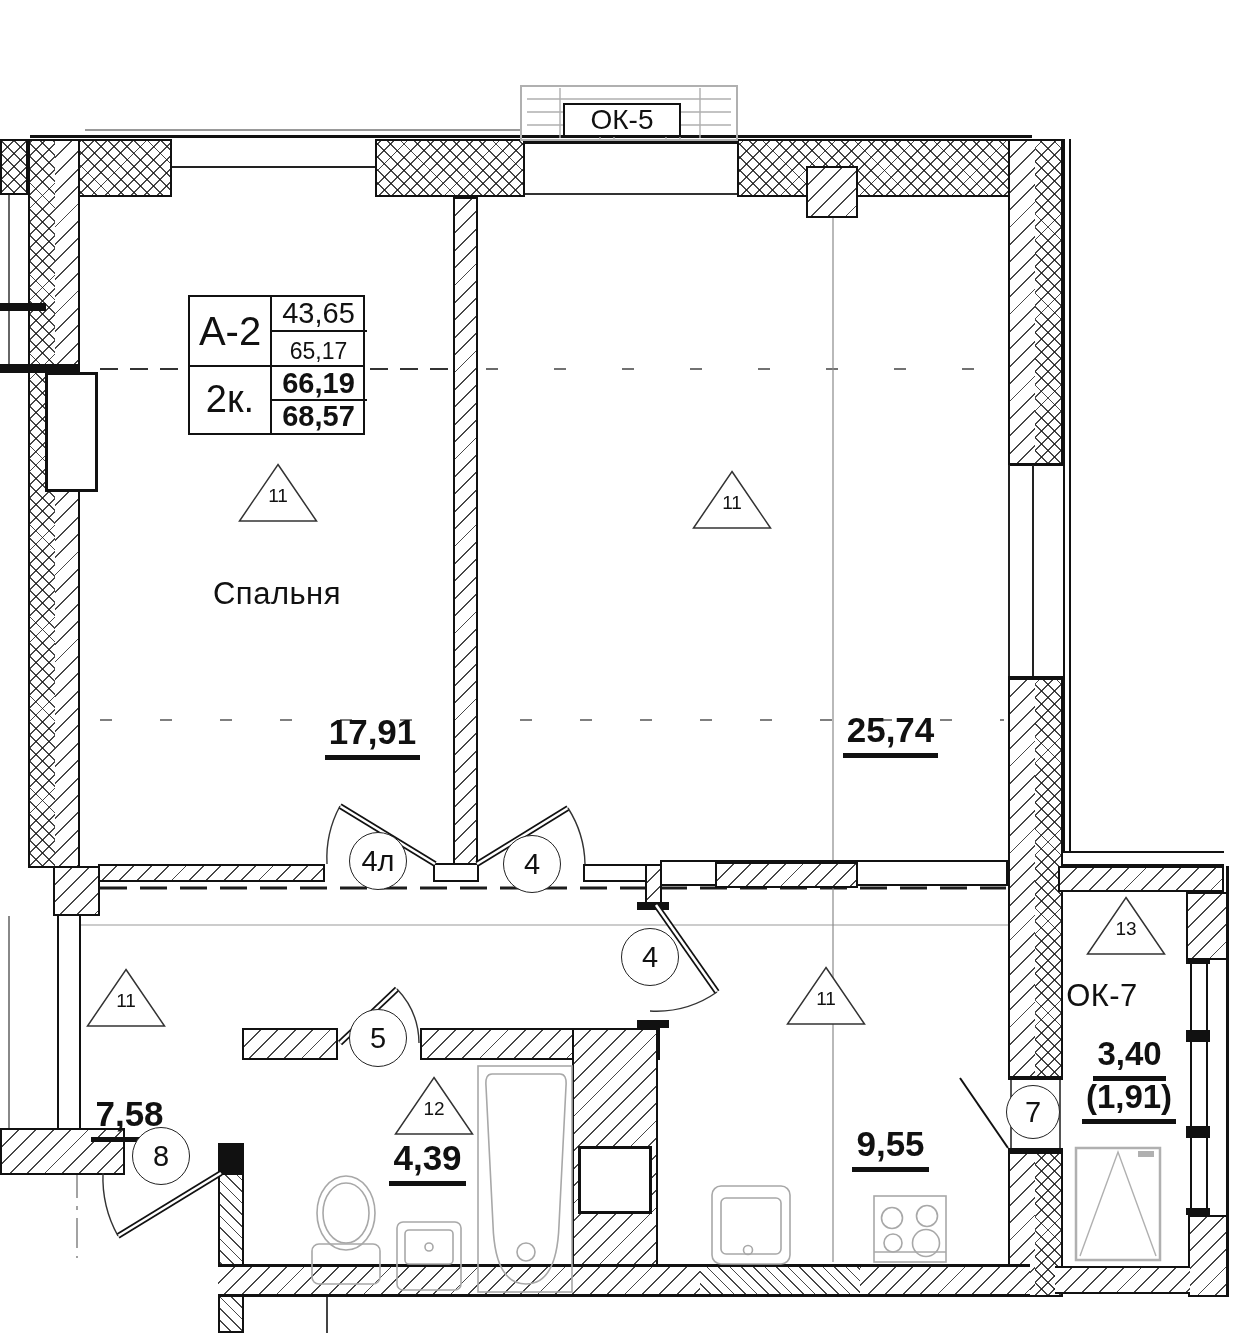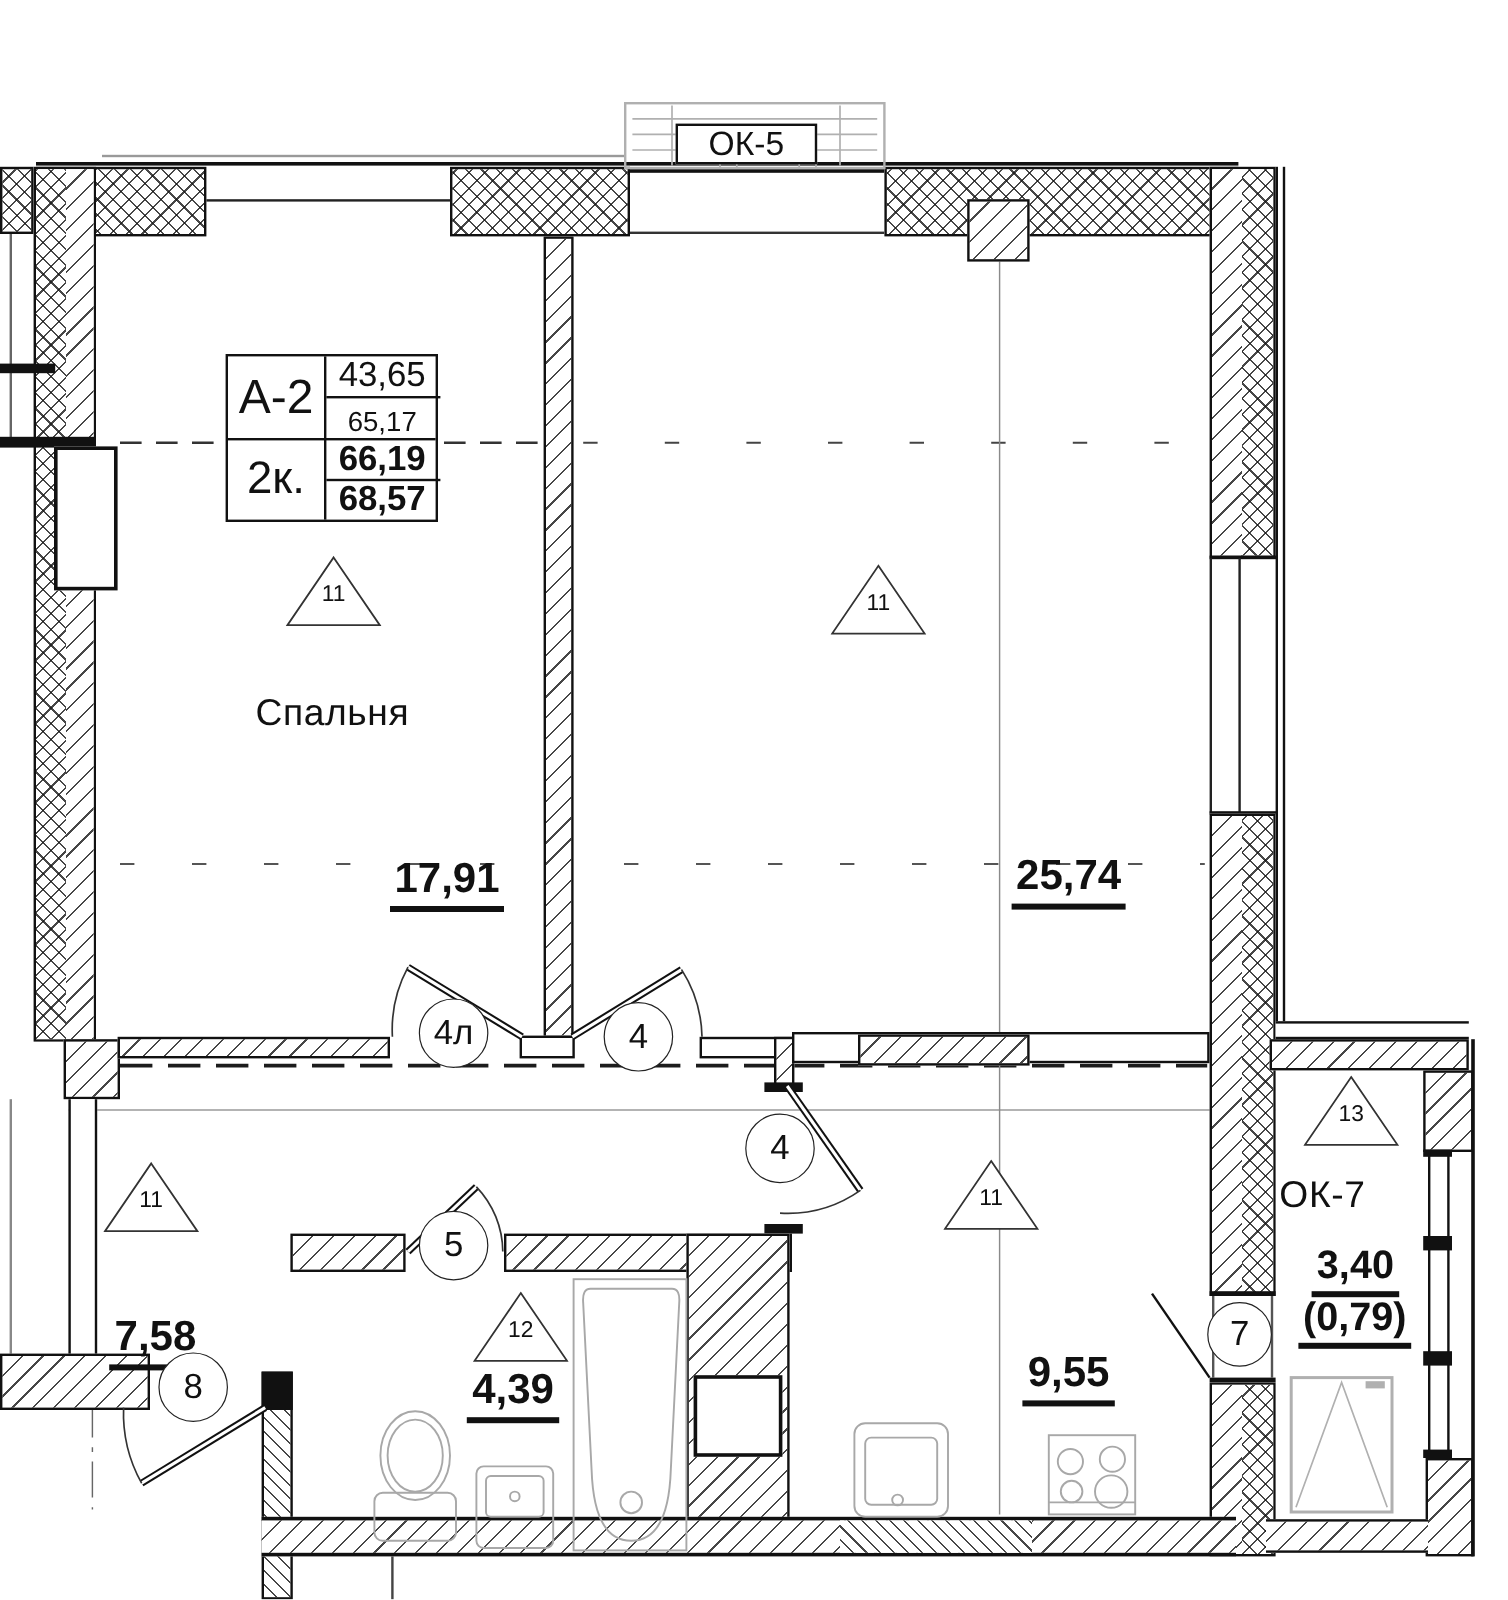--- a/index.html
+++ b/index.html
@@ -272,21 +272,21 @@
     <span class="u">25,74</span></div>
   <div class="abs area" style="left:62px;top:1058px;width:135px;margin-top:36px;">
     <span class="u">7,58</span></div>
   <div class="abs area" style="left:360px;top:1138px;width:135px;">
     <span class="u">4,39</span></div>
   <div class="abs area" style="left:823px;top:1124px;width:135px;">
     <span class="u">9,55</span></div>
   <div class="abs area" style="left:1072px;top:1035px;width:115px;font-size:33px;">
     <span class="u">3,40</span></div>
   <div class="abs area" style="left:1059px;top:1078px;width:140px;font-size:33px;">
-    <span class="u">(0,79)</span></div>
+    <span class="u">(1,91)</span></div>
 
   <div class="abs circ" style="left:349px;top:832px;">
     <span>4л</span>
     </div>
   <div class="abs circ" style="left:503px;top:835px;">
     <span>4</span>
     </div>
   <div class="abs circ" style="left:621px;top:928px;">
     <span>4</span>
     </div>

